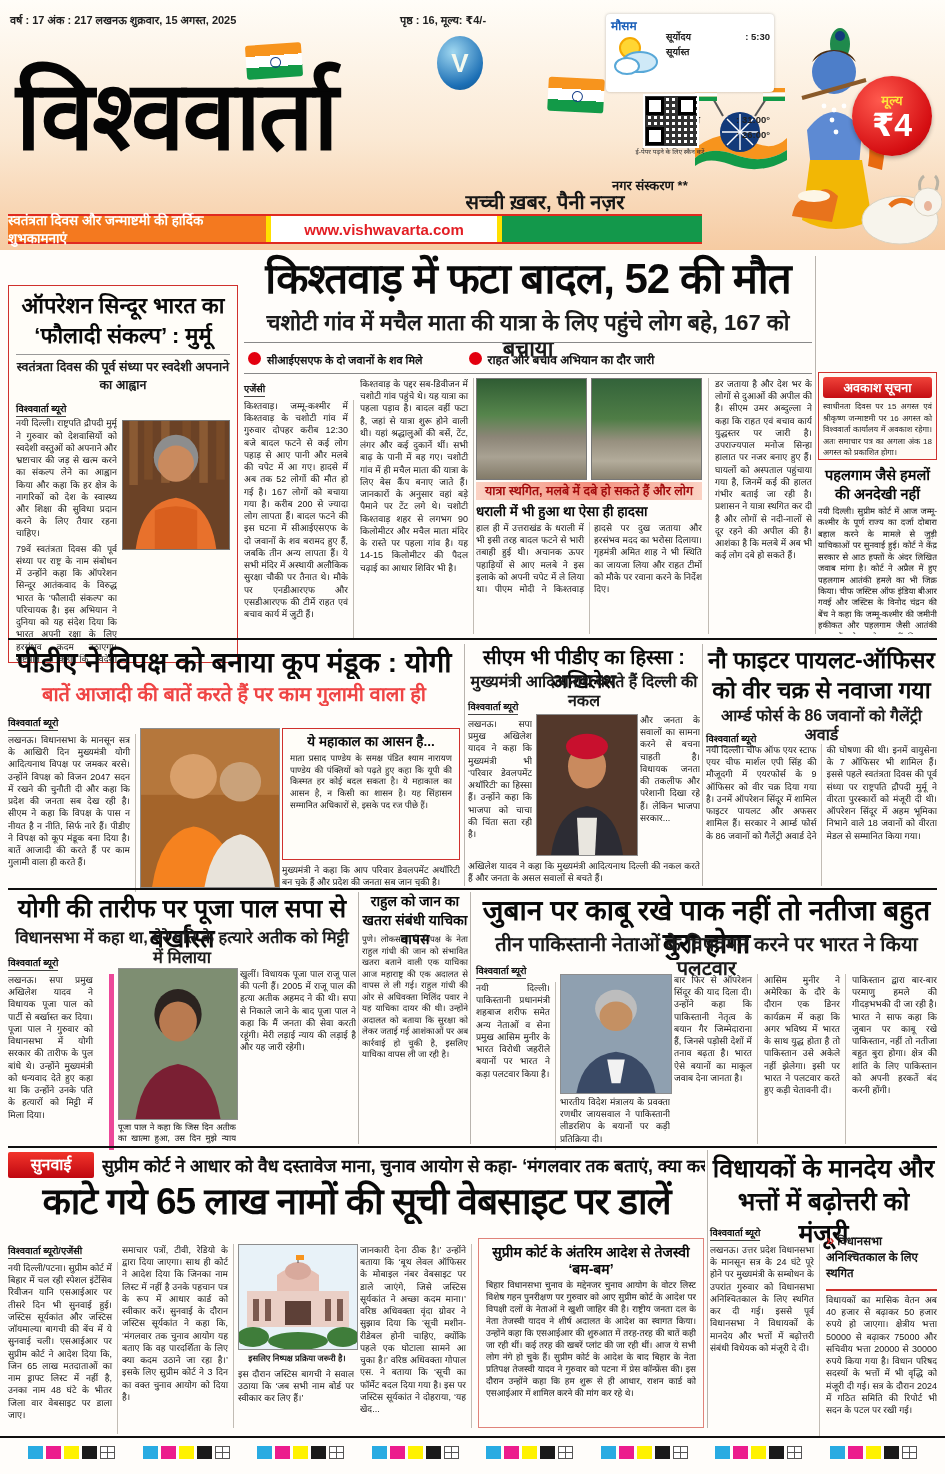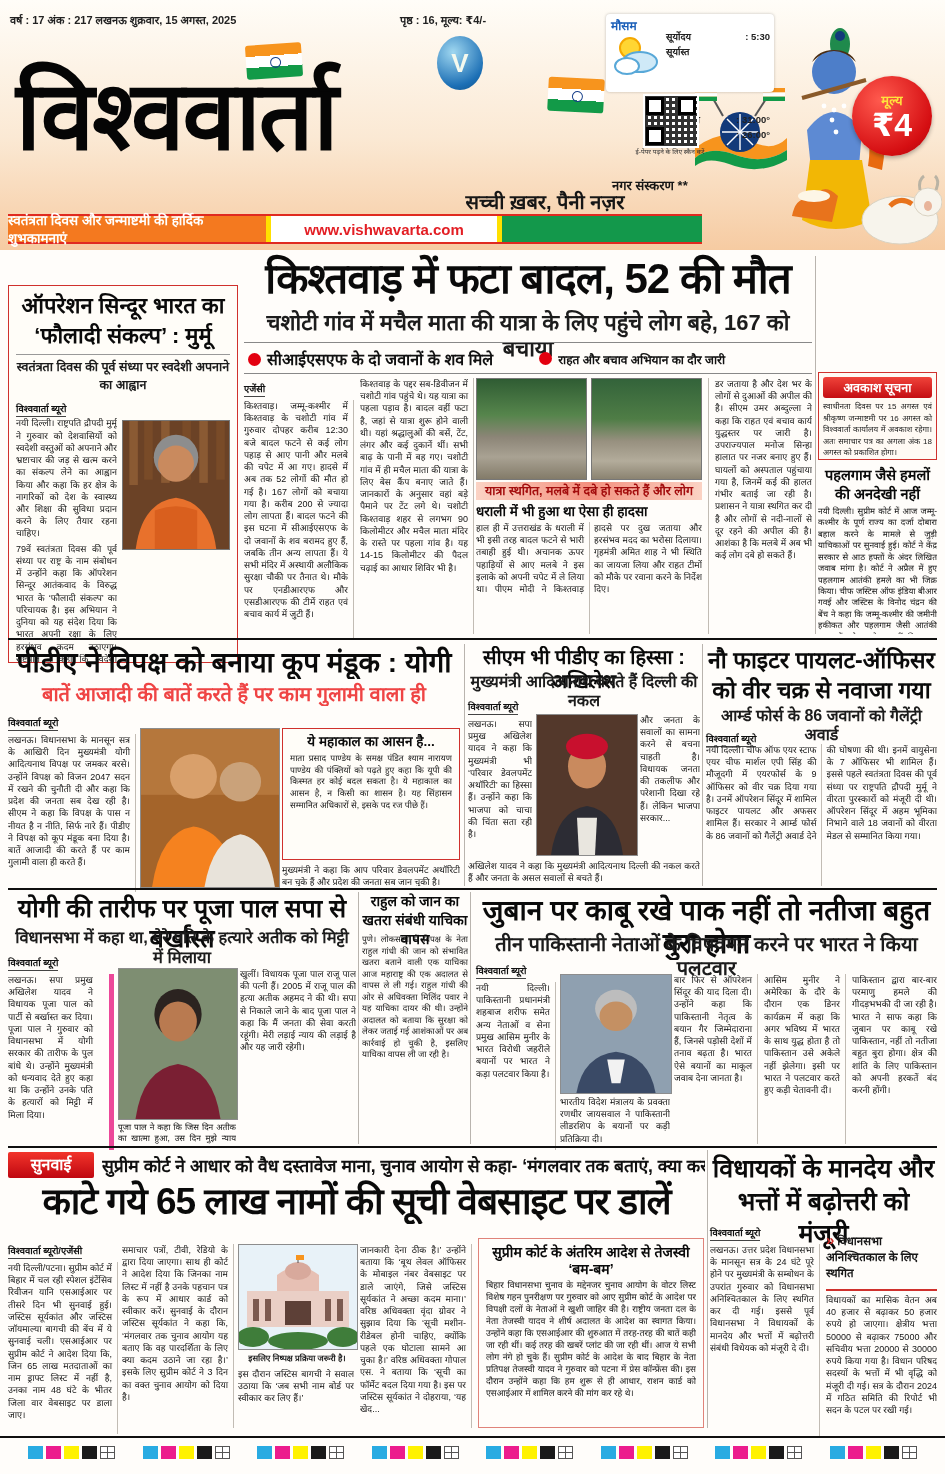--- a/index.html
+++ b/index.html
@@ -179,21 +179,21 @@
     </div>
     <div class="bodytxt" style="font-size:9px;">नयी दिल्ली। राष्ट्रपति द्रौपदी मुर्मू ने गुरुवार को देशवासियों को स्वदेशी वस्तुओं को अपनाने और भ्रष्टाचार की जड़ से खत्म करने का संकल्प लेने का आह्वान किया और कहा कि हर क्षेत्र के नागरिकों को देश के स्वास्थ्य और शिक्षा की सुविधा प्रदान करने के लिए तैयार रहना चाहिए।</div>
     <div class="bodytxt" style="font-size:9px;margin-top:3px;">79वें स्वतंत्रता दिवस की पूर्व संध्या पर राष्ट्र के नाम संबोधन में उन्होंने कहा कि ऑपरेशन सिन्दूर आतंकवाद के विरुद्ध भारत के ‘फौलादी संकल्प’ का परिचायक है। इस अभियान ने दुनिया को यह संदेश दिया कि भारत अपनी रक्षा के लिए हरसंभव कदम उठाएगा। राष्ट्रपति ने कहा कि स्वदेशी अपनाना ही सच्ची देशभक्ति है और इससे देश का आर्थिक आधार सशक्त होगा।</div>
 
   </div>
 
   <div class="abs hl" style="left:244px;top:254px;width:568px;font-size:42px;letter-spacing:-1px;">किश्तवाड़ में फटा बादल, 52 की मौत</div>
   <div class="abs sub" style="left:244px;top:310px;width:568px;font-size:22px;">चशोटी गांव में मचैल माता की यात्रा के लिए पहुंचे लोग बहे, 167 को बचाया</div>
   <div class="hrule" style="left:244px;top:342px;width:568px;height:1px;background:#888;"></div>
   <div class="abs" style="left:248px;top:348px;width:564px;height:22px;display:flex;gap:46px;align-items:center;">
-    <div style="font-size:16px;font-weight:800;"><span class="dot"></span><span>सीआईएसएफ के दो जवानों के शव मिले</span></div>
+    <div style="font-size:11px;font-weight:800;"><span class="dot"></span><span>सीआईएसएफ के दो जवानों के शव मिले</span></div>
     <div style="font-size:12px;font-weight:800;"><span class="dot"></span><span>राहत और बचाव अभियान का दौर जारी</span></div>
   </div>
   <div class="hrule" style="left:244px;top:373px;width:568px;height:1px;background:#888;"></div>
 
   <div class="abs" style="left:244px;top:378px;width:110px;">
     <span class="byline">एजेंसी</span>
     <div class="bodytxt" style="height:240px;margin-top:3px;border-right:1px solid #c2bcb4;padding-right:5px;">किश्तवाड़। जम्मू-कश्मीर में किश्तवाड़ के चशोटी गांव में गुरुवार दोपहर करीब 12:30 बजे बादल फटने से कई लोग पहाड़ से आए पानी और मलबे की चपेट में आ गए। हादसे में अब तक 52 लोगों की मौत हो गई है। 167 लोगों को बचाया गया है। करीब 200 से ज्यादा लोग लापता हैं। बादल फटने की इस घटना में सीआईएसएफ के दो जवानों के शव बरामद हुए हैं, जबकि तीन अन्य लापता हैं। ये सभी मंदिर में अस्थायी अलौकिक सुरक्षा चौकी पर तैनात थे। मौके पर एनडीआरएफ और एसडीआरएफ की टीमें राहत एवं बचाव कार्य में जुटी हैं।</div>
   </div>
   <div class="abs bodytxt" style="left:360px;top:378px;width:108px;height:256px;border-right:1px solid #c2bcb4;padding-right:5px;">किश्तवाड़ के पद्दर सब-डिवीजन में चशोटी गांव पहुंचे थे। यह यात्रा का पहला पड़ाव है। बादल वहीं फटा है, जहां से यात्रा शुरू होने वाली थी। यहां श्रद्धालुओं की बसें, टेंट, लंगर और कई दुकानें थीं। सभी बाढ़ के पानी में बह गए। चशोटी गांव में ही मचैल माता की यात्रा के लिए बेस कैंप बनाए जाते हैं। जानकारों के अनुसार वहां बड़े पैमाने पर टेंट लगे थे। चशोटी किश्तवाड़ शहर से लगभग 90 किलोमीटर और मचैल माता मंदिर के रास्ते पर पहला गांव है। यह 14-15 किलोमीटर की पैदल चढ़ाई का आधार शिविर भी है।</div>
 

